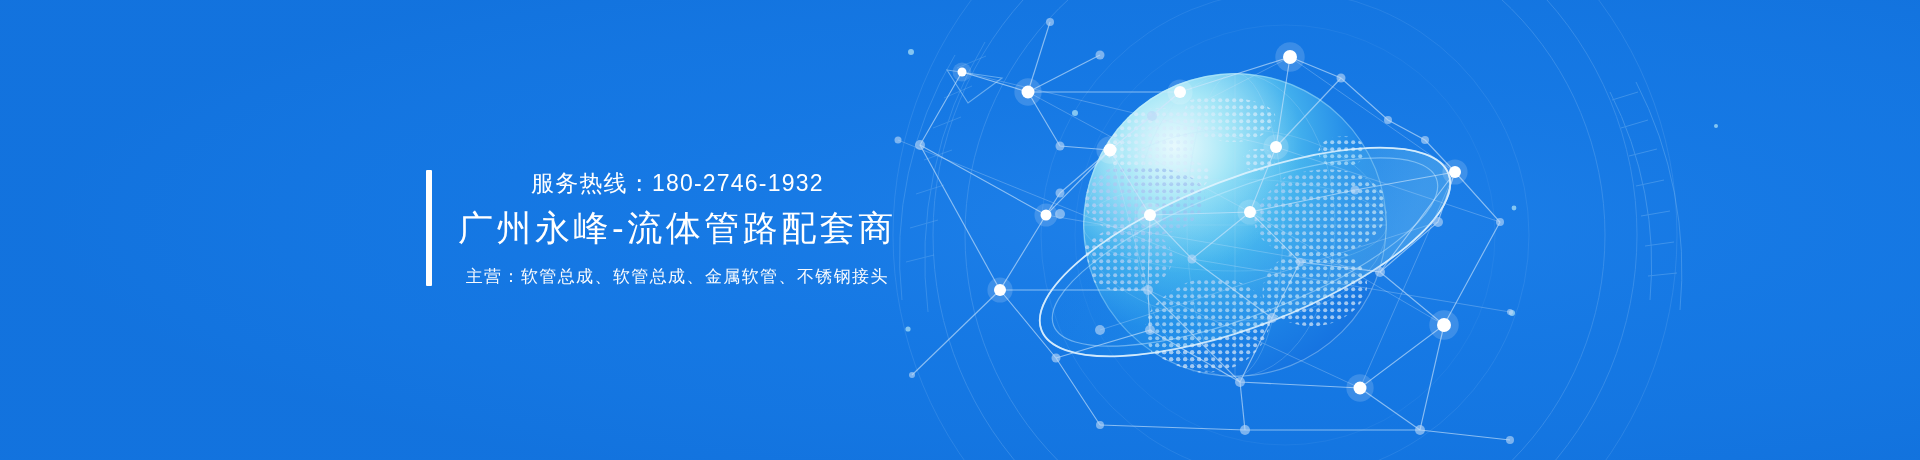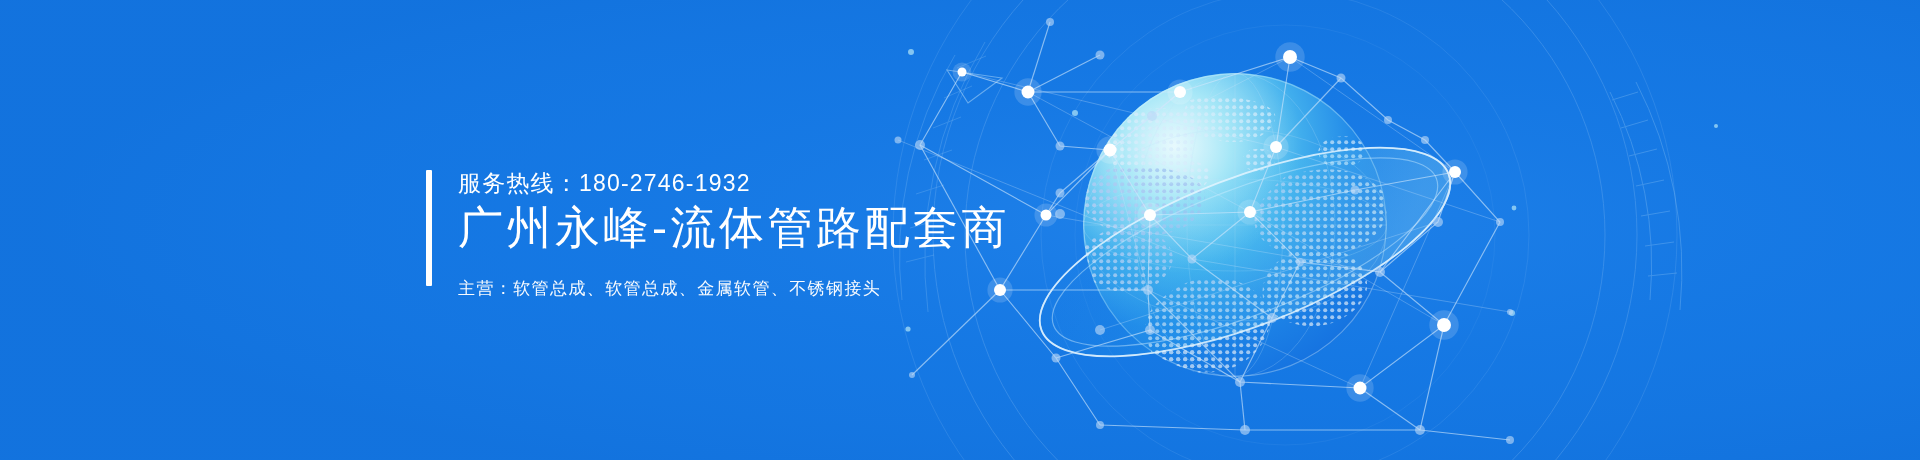--- a/index.html
+++ b/index.html
@@ -2,20 +2,21 @@
 <html><head>
 <meta charset="utf-8">
 <style>
   html,body{margin:0;padding:0;background:#0d0d0d;}
   #banner{
     position:relative;
     width:1920px;height:460px;
     overflow:hidden;
     background:#0f766e;
     font-family:"Liberation Sans","DejaVu Sans",sans-serif;
+    text-align:center;
     -webkit-font-smoothing:antialiased;
   }
   #bg-svg,#globe-svg{position:absolute;top:0;left:0;width:1920px;height:460px;display:block;}
 
   
   #text-block{
     position:absolute;
     left:426px;top:170px;
     display:flex;align-items:stretch;
     z-index:5;
@@ -33,26 +34,26 @@
     color:#ffffff;
     font-size:23px;
     letter-spacing:1.2px;
     line-height:26px;
     margin-bottom:6px;
     white-space:nowrap;
     font-weight:400;
   }
   #main-title{
     color:#ffffff;
-    font-size:45px;
+    font-size:35px;
     line-height:52px;
     letter-spacing:3.5px;
     white-space:nowrap;
     font-weight:400;
-    margin-bottom:24px;
+    margin-bottom:12px;
   }
   #subtitle{
     color:#ffffff;
     font-size:17px;
     line-height:22px;
     letter-spacing:1.4px;
     white-space:nowrap;
     font-weight:400;
     opacity:.97;
   }

